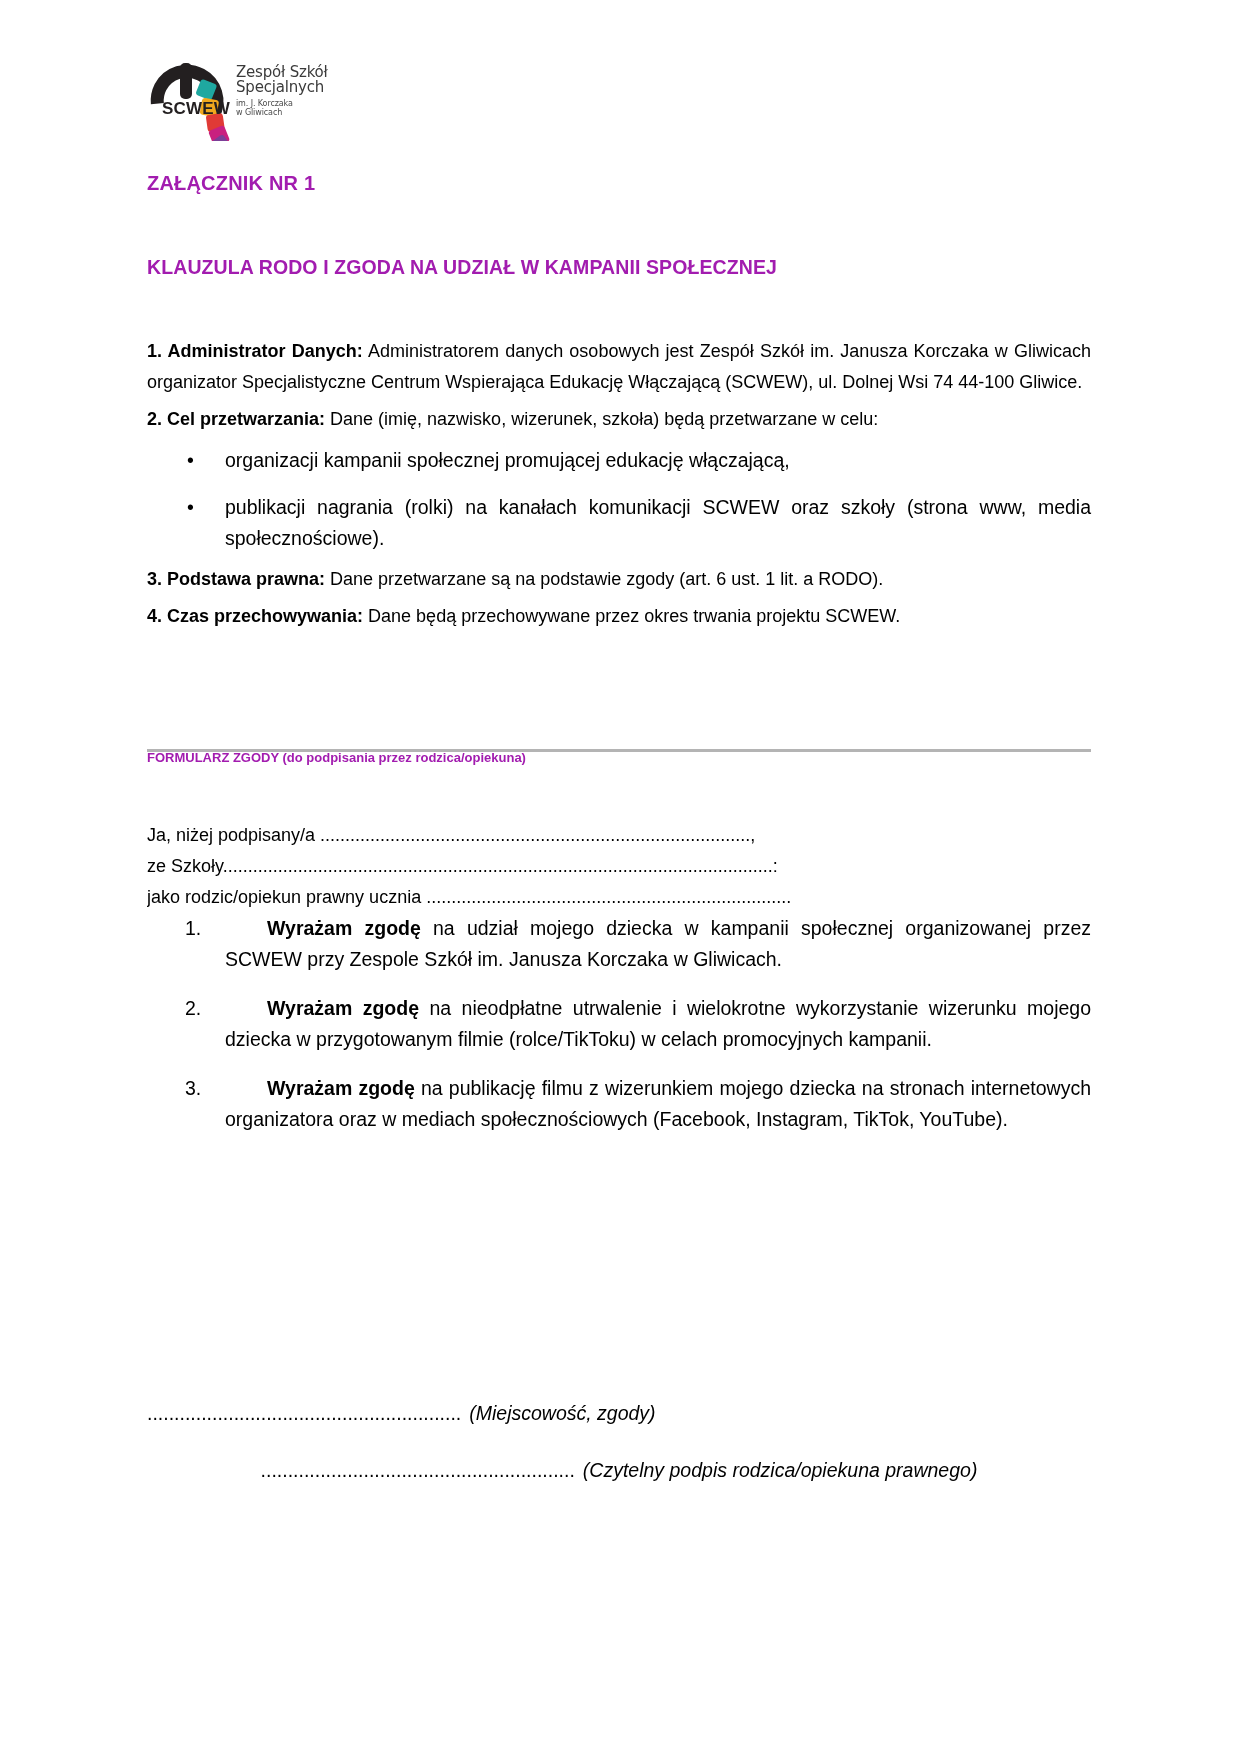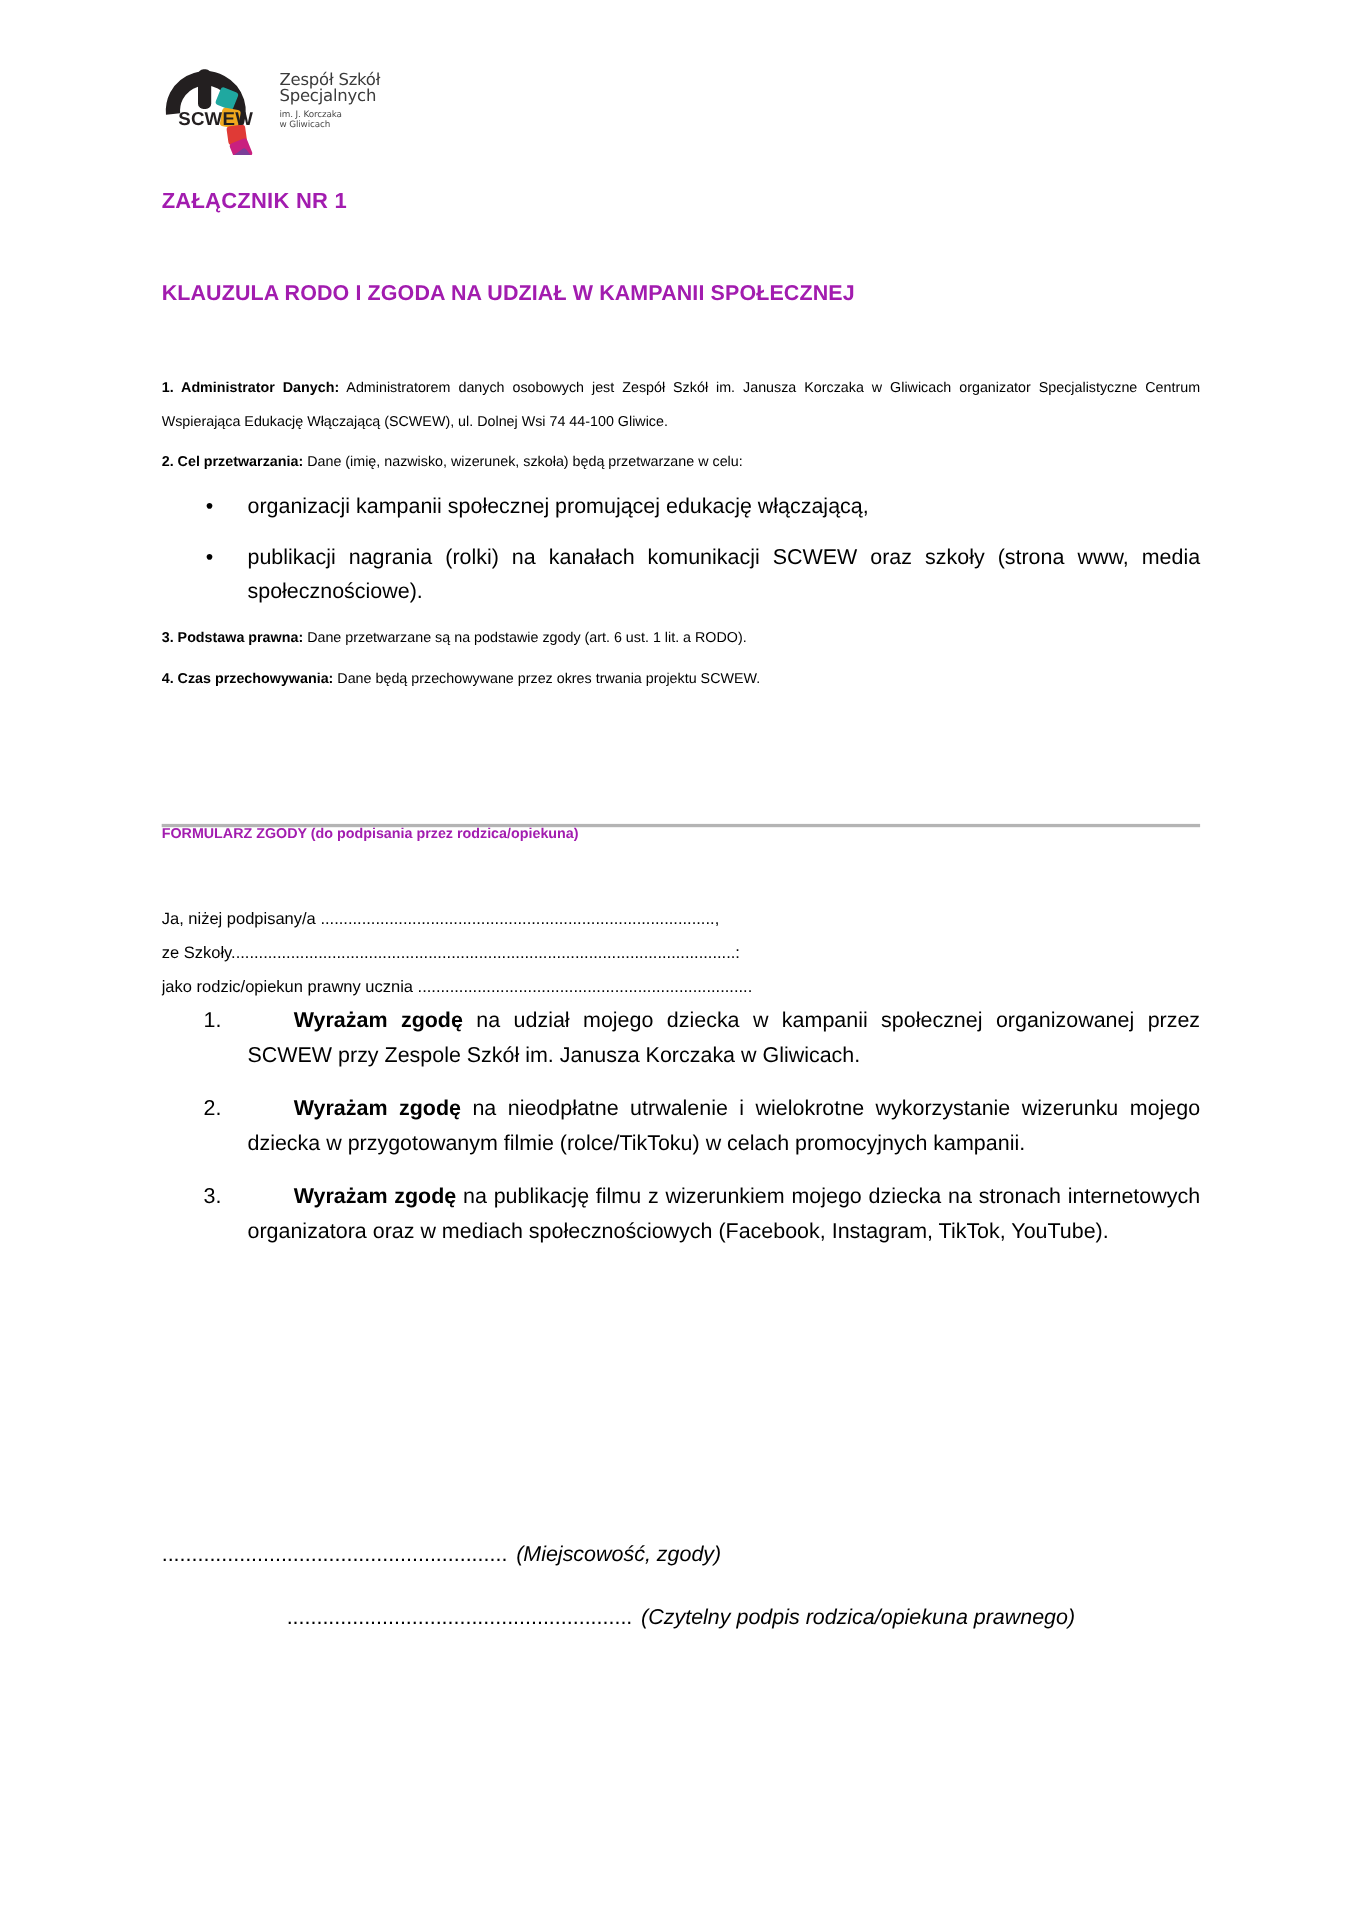--- a/index.html
+++ b/index.html
@@ -35,21 +35,21 @@
   }
   .logo-mark {
     position: absolute;
     left: 0;
     top: 0;
     width: 92px;
     height: 86px;
   }
   .logo-words {
     position: absolute;
-    left: 114px;
+    left: 96px;
     top: 10px;
     width: 160px;
     line-height: 1.02;
   }
   .logo-words .lw1,
   .logo-words .lw2 {
     display: block;
     font-family: "DejaVu Sans", sans-serif;
     font-size: 15px;
     font-weight: 400;
@@ -94,21 +94,21 @@
 
   
   .body-block {
     position: absolute;
     left: 147px;
     top: 336px;
     width: 944px;
   }
   p.para {
     margin: 0 0 6px 0;
-    font-size: 13px;
+    font-size: 18px;
     line-height: 31px;
     text-align: justify;
     text-justify: inter-word;
   }
   p.para b { font-weight: bold; }
 
   ul.bullets {
     list-style: none;
     margin: 10px 0 10px 0;
     padding: 0;
@@ -150,21 +150,21 @@
     font-size: 13px;
   }
   .fillins {
     position: absolute;
     left: 147px;
     top: 820px;
     width: 944px;
   }
   p.fill-line {
     margin: 0;
-    font-size: 15px;
+    font-size: 18px;
     line-height: 31px;
     text-align: justify;
     white-space: nowrap;
     overflow: hidden;
   }
 
   ol.consents {
     position: absolute;
     left: 147px;
     top: 913px;

